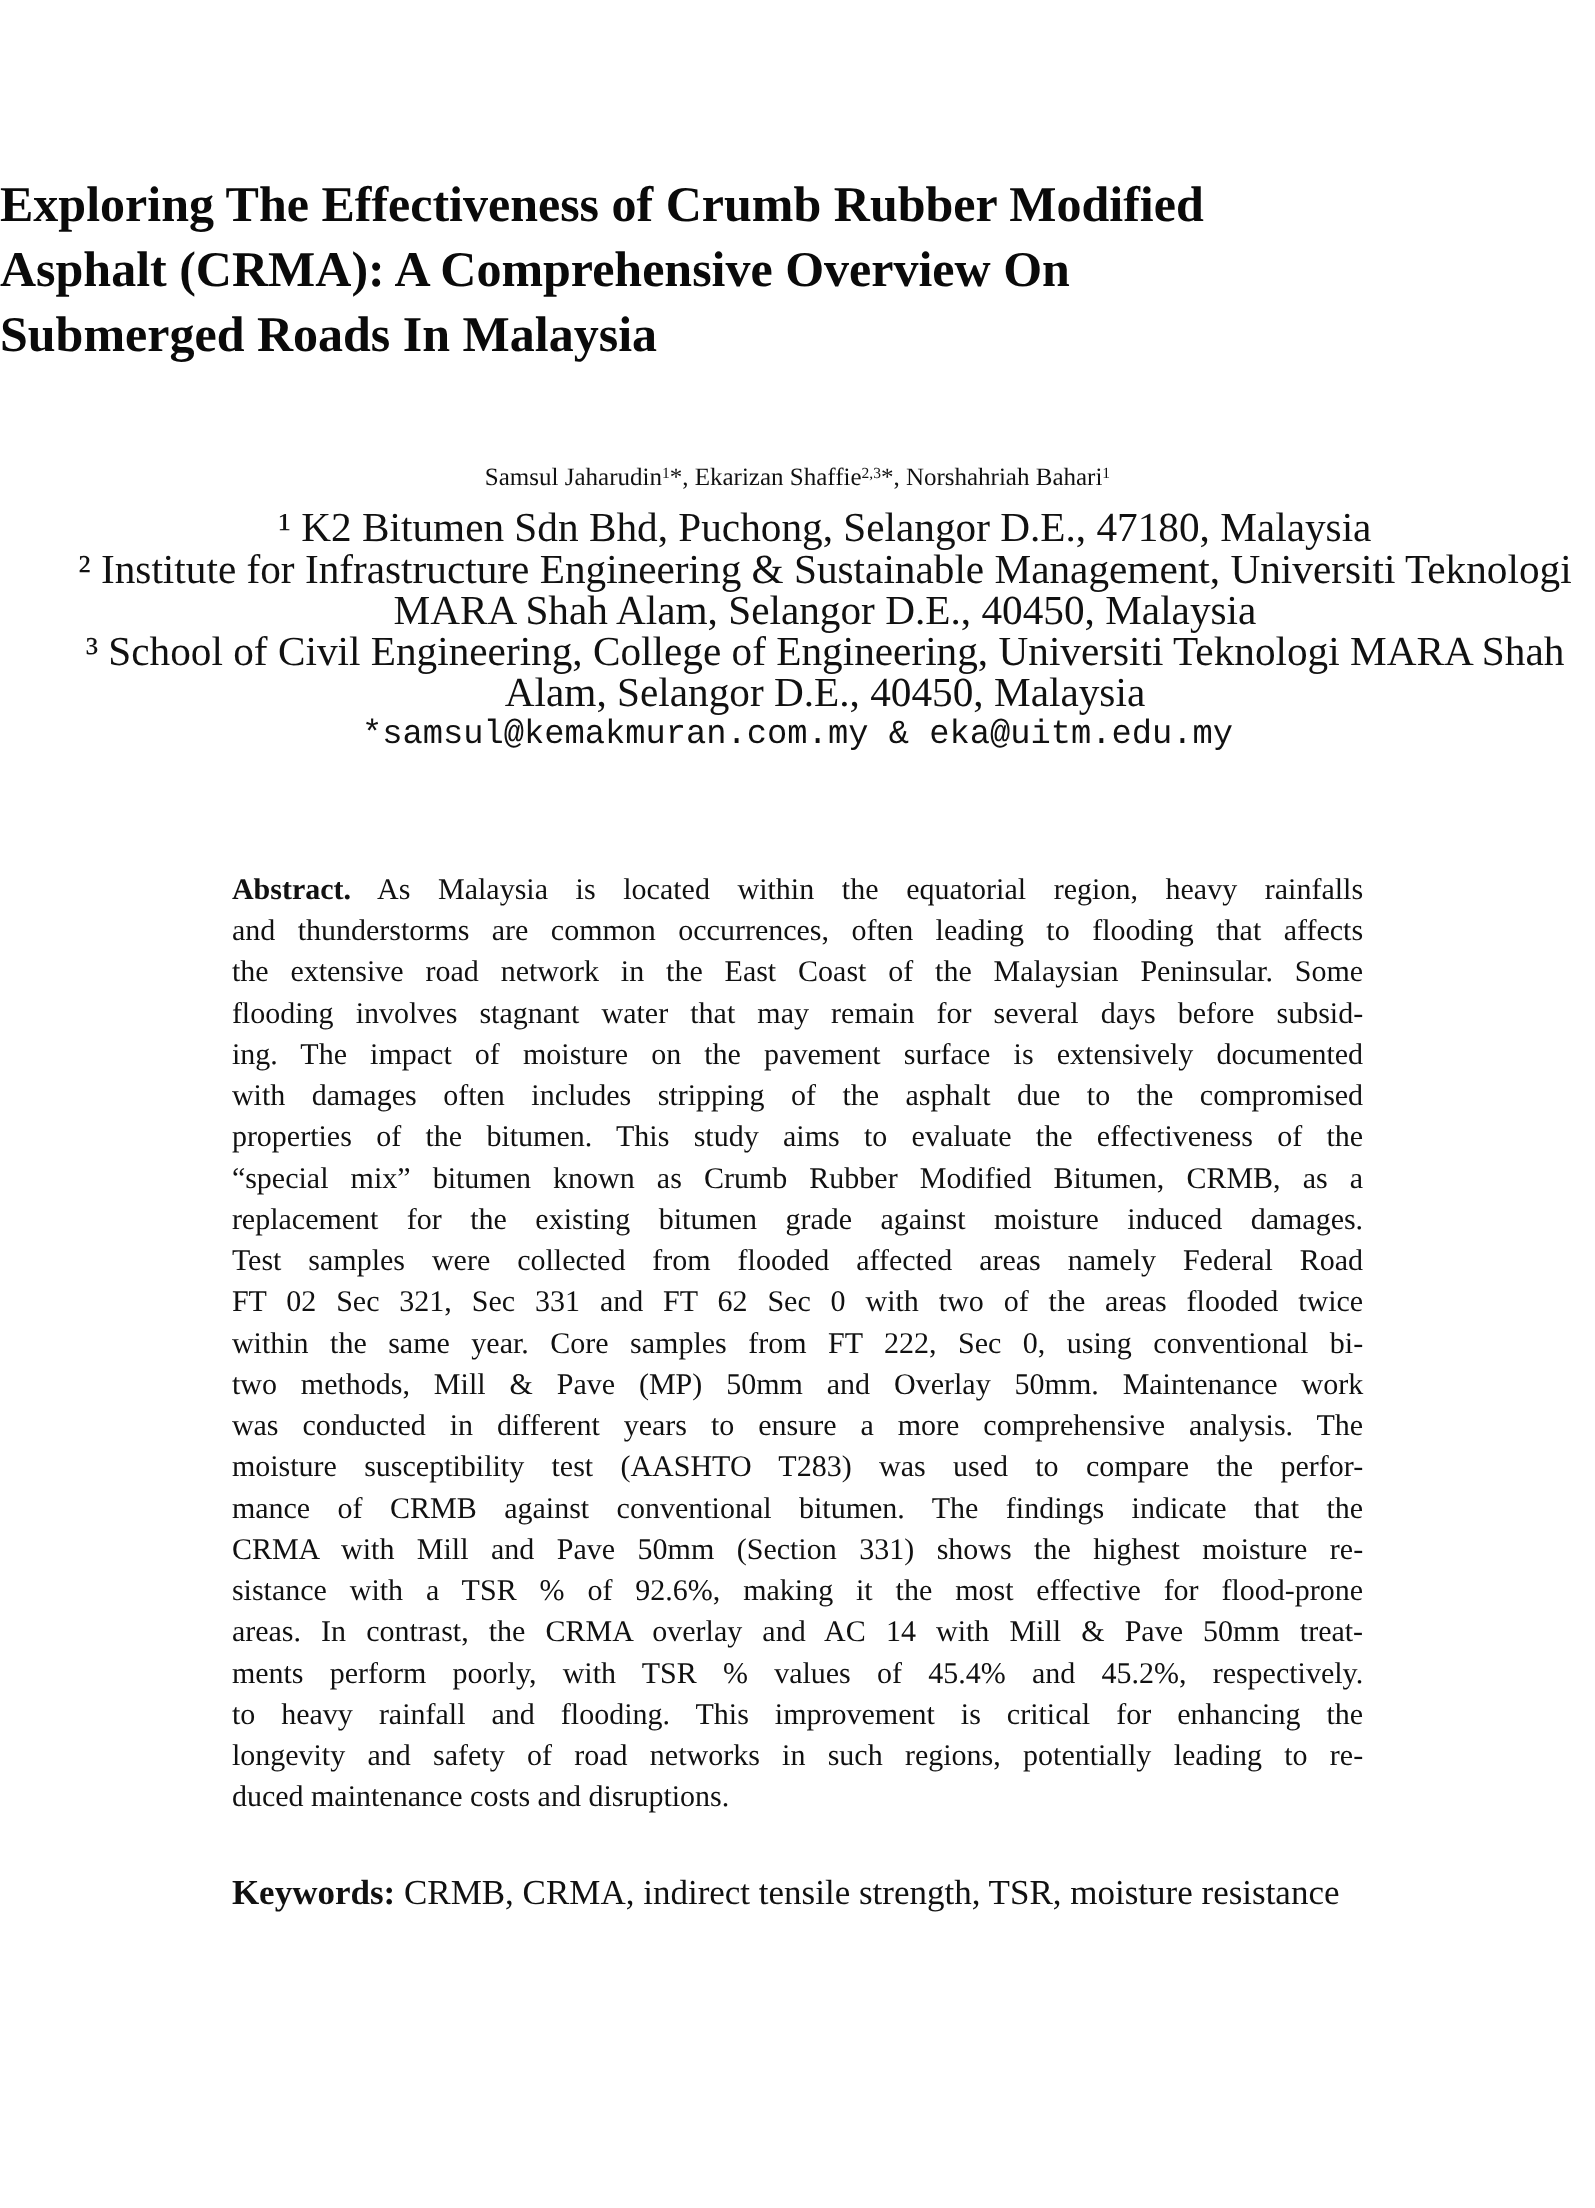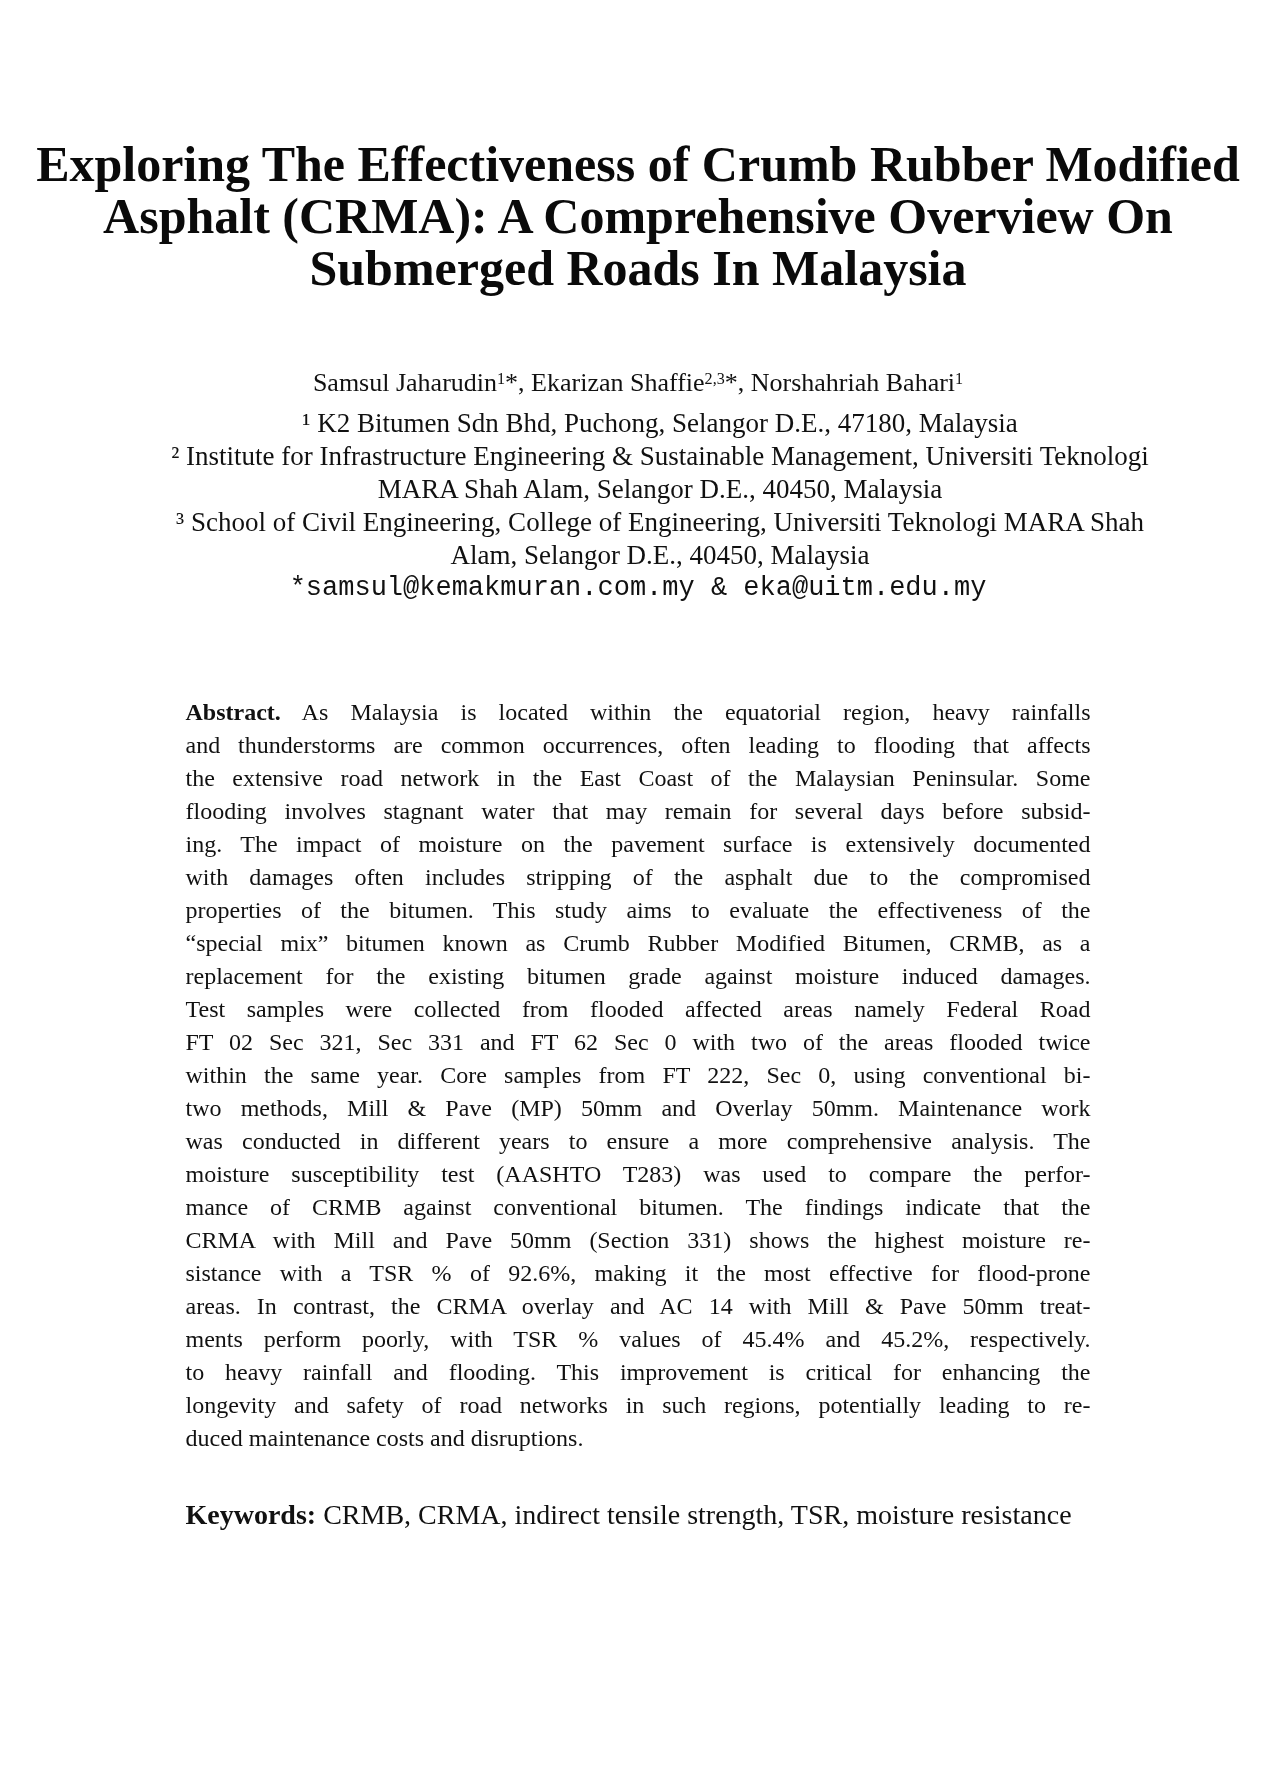--- a/index.html
+++ b/index.html
@@ -11,42 +11,42 @@
     font-family: "Liberation Serif", serif;
     color: #111111;
   }
   .page {
     width: 1276px;
     height: 1766px;
     background: #ffffff;
     padding-top: 138px;
   }
   .title {
-    font-size: 50px;
+    font-size: 40px;
     line-height: 52px;
     font-weight: bold;
-    text-align: center;
+    text-align: left;
     color: #0a0a0a;
   }
   .authors {
     margin-top: 72px;
-    font-size: 26px;
+    font-size: 20px;
     line-height: 33px;
     text-align: center;
   }
   sup {
     font-size: 62%;
     line-height: 0;
     vertical-align: baseline;
     position: relative;
     top: -0.45em;
   }
   .affiliations {
     margin-top: 8px;
-    font-size: 27px;
+    font-size: 33px;
     line-height: 33px;
     text-align: center;
     padding-left: 44px;
   }
   .email {
     margin-top: 0px;
     font-family: "Liberation Mono", monospace;
     font-size: 27px;
     line-height: 33px;
     text-align: center;

